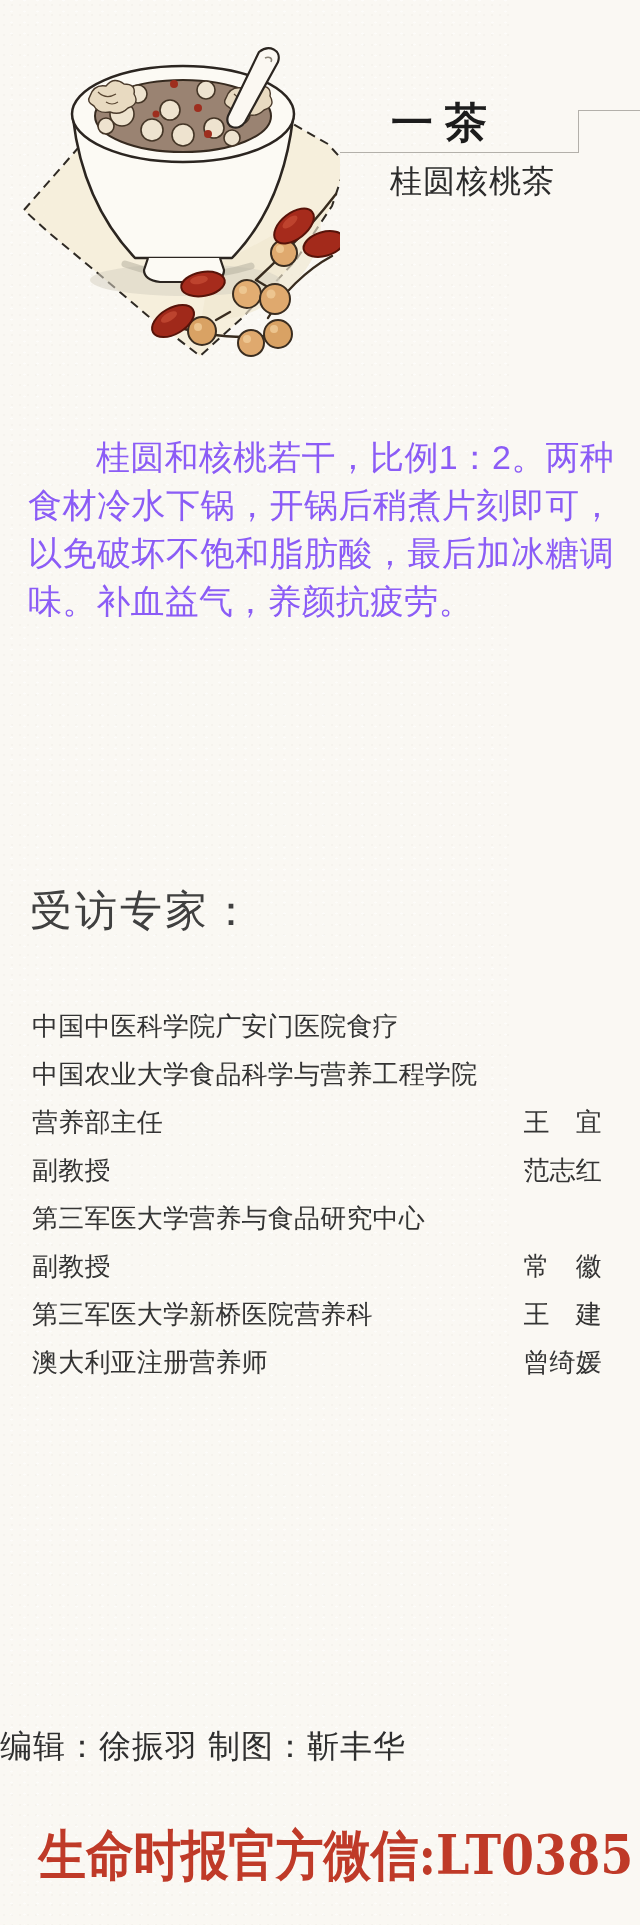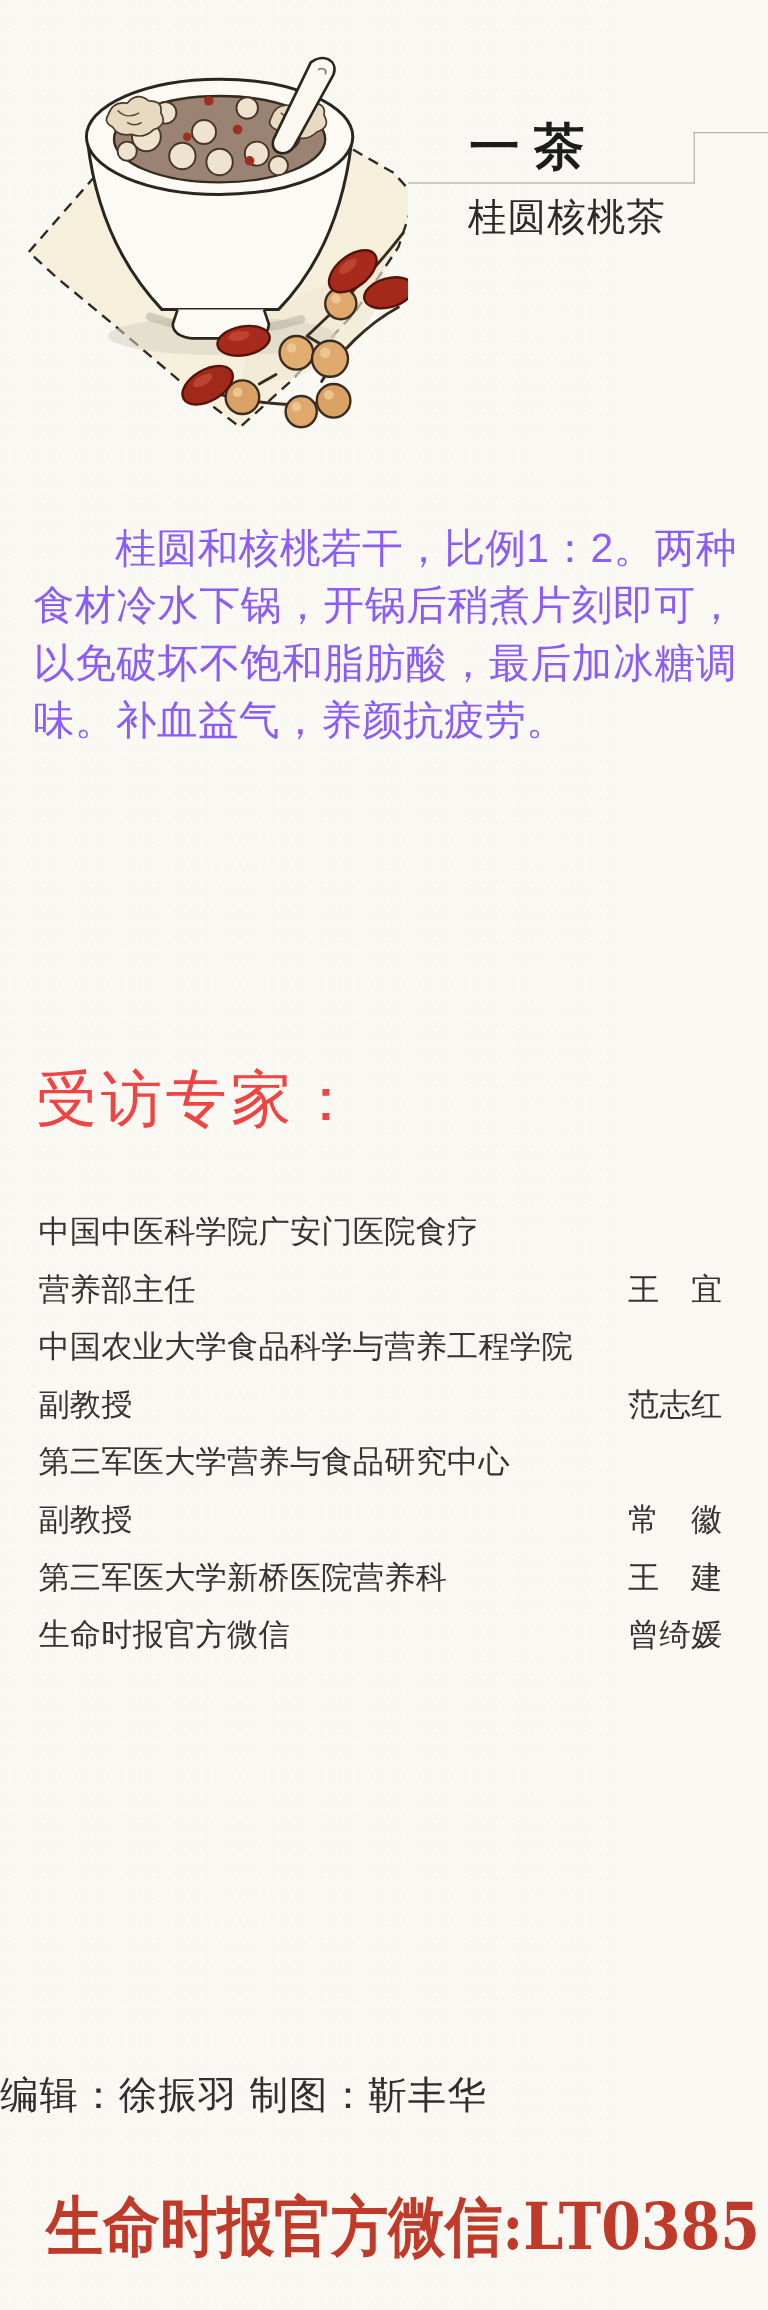--- a/index.html
+++ b/index.html
@@ -43,22 +43,22 @@
   }
   .recipe{
     position:absolute;left:28px;top:433px;width:586px;
     font-size:34px;font-weight:300;line-height:48px;
     letter-spacing:0.2px;color:#8b5cf6;
     text-align:justify;text-justify:inter-ideograph;
     text-indent:2em;
   }
   .experts-heading{
     position:absolute;left:30px;top:888px;
-    font-size:51px;font-weight:400;letter-spacing:3px;
-    color:#ef4444;line-height:1.1;white-space:nowrap;
+    font-size:42px;font-weight:400;letter-spacing:3px;
+    color:#404040;line-height:1.1;white-space:nowrap;
   }
   .experts-list{
     position:absolute;left:32px;top:1002px;width:570px;
   }
   .expert-row{
     display:flex;justify-content:space-between;align-items:baseline;
     height:48px;line-height:48px;
     font-size:26px;font-weight:300;color:#343434;
   }
   .expert-row .org{white-space:nowrap;letter-spacing:0.2px;}
@@ -175,45 +175,45 @@
 
   <div class="recipe">桂圆和核桃若干，比例1：2。两种食材冷水下锅，开锅后稍煮片刻即可，以免破坏不饱和脂肪酸，最后加冰糖调味。补血益气，养颜抗疲劳。</div>
 
   <div class="experts-heading">受访专家：</div>
   <div class="experts-list">
     <div class="expert-row">
       <span class="org">中国中医科学院广安门医院食疗</span>
       <span class="name"></span>
     </div>
     <div class="expert-row">
+      <span class="org">中国农业大学食品科学与营养工程学院</span>
+      <span class="name"></span>
+    </div>
+    <div class="expert-row">
       <span class="org">营养部主任</span>
       <span class="name">王　宜</span>
     </div>
     <div class="expert-row">
-      <span class="org">中国农业大学食品科学与营养工程学院</span>
-      <span class="name"></span>
-    </div>
-    <div class="expert-row">
       <span class="org">副教授</span>
       <span class="name">范志红</span>
     </div>
     <div class="expert-row">
       <span class="org">第三军医大学营养与食品研究中心</span>
       <span class="name"></span>
     </div>
     <div class="expert-row">
       <span class="org">副教授</span>
       <span class="name">常　徽</span>
     </div>
     <div class="expert-row">
       <span class="org">第三军医大学新桥医院营养科</span>
       <span class="name">王　建</span>
     </div>
     <div class="expert-row">
-      <span class="org">生命时报官方微信</span>
+      <span class="org">澳大利亚注册营养师</span>
       <span class="name">曾绮媛</span>
     </div>
   </div>
 
   <div class="credits">编辑：徐振羽 制图：靳丰华</div>
 
   <div class="wechat" style="color: rgb(191, 58, 40);">生命时报官方微信:LT0385</div>
 
 </div>
 

